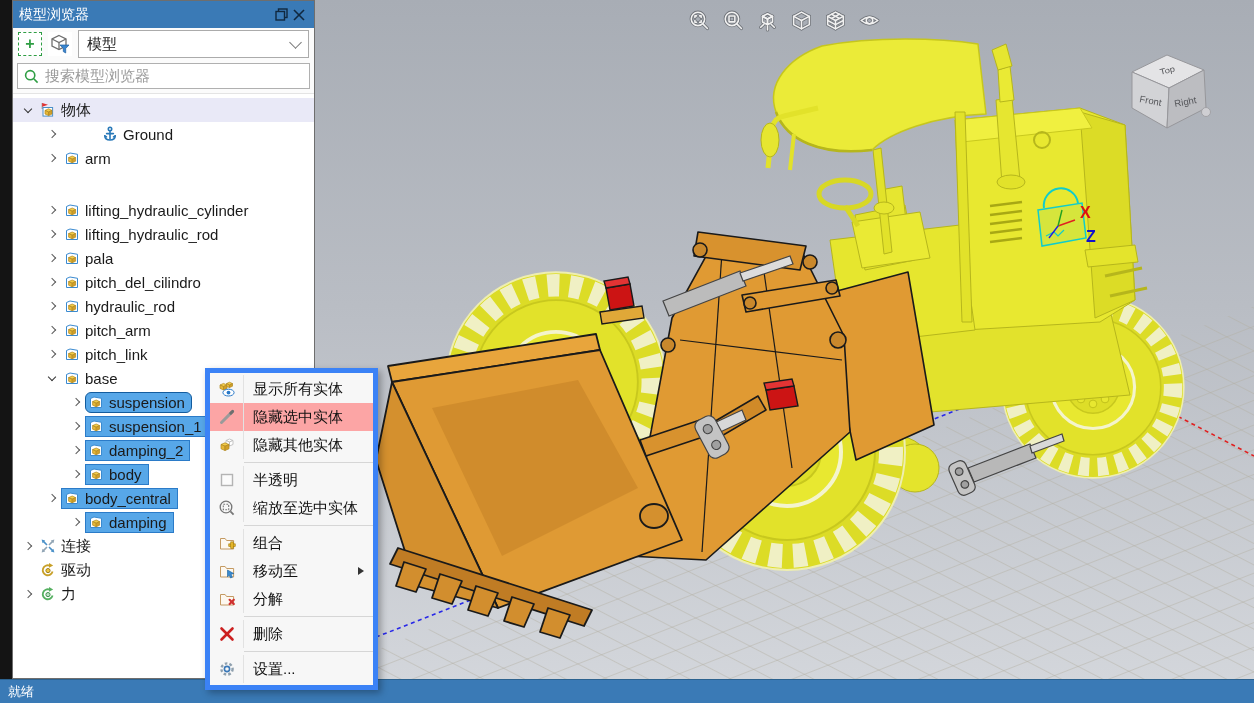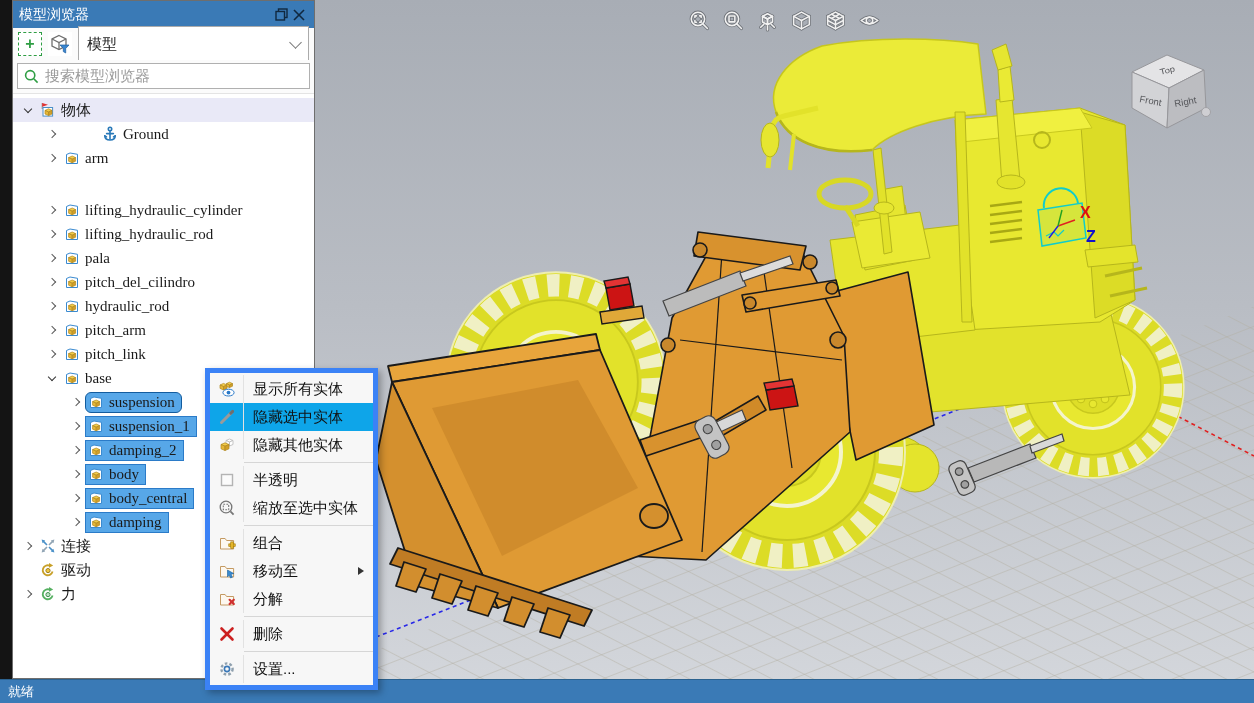--- a/index.html
+++ b/index.html
@@ -21,51 +21,51 @@
   }
   .title-bar .t-title{flex:1;}
   .tb-icon{width:18px;height:18px;display:flex;align-items:center;justify-content:center;cursor:default;}
   .panel-toolbar{
     height:32px;flex:0 0 32px;display:flex;align-items:center;gap:6px;
     padding:0 5px;background:#fbfbfb;
   }
   .pt-btn{width:24px;height:24px;display:flex;align-items:center;justify-content:center;background:#fff;}
   .pt-add{border:1px dashed #2f9e44;box-sizing:border-box;color:#2f9e44;font-size:16px;font-weight:bold;line-height:1;}
   .combo{
-    flex:1;height:36px;border:1px solid #ababab;background:#fff;display:flex;
+    flex:1;height:28px;border:1px solid #ababab;background:#fff;display:flex;
     align-items:center;padding:0 8px;font-size:15px;color:#222;box-sizing:border-box;
   }
   .combo .c-label{flex:1;}
   .chev{width:8px;height:8px;border-right:1.5px solid #777;border-bottom:1.5px solid #777;transform:rotate(45deg);margin-top:-4px;}
   .search-row{padding:3px 4px 4px 4px;background:#fbfbfb;border-bottom:1px solid #e4e4e4;}
   .search-box{
     height:26px;border:1px solid #b0b0b0;background:#fff;display:flex;align-items:center;
     padding:0 6px;gap:6px;box-sizing:border-box;
   }
   .search-box .ph{color:#9b9b9b;font-size:15px;}
   
   #tree{flex:1;overflow:hidden;padding-top:4px;background:#fff;}
   .tree-row{height:24px;display:flex;align-items:center;font-size:15px;color:#1a1a1a;white-space:nowrap;}
   .tree-row.hl{background:#e9e9f7;}
   .twisty{width:18px;height:18px;flex:0 0 18px;display:flex;align-items:center;justify-content:center;}
   .twisty.closed::before{content:"";width:5px;height:5px;border-right:1.5px solid #5a5a5a;border-bottom:1.5px solid #5a5a5a;transform:rotate(-45deg);}
   .twisty.open::before{content:"";width:5px;height:5px;border-right:1.5px solid #333;border-bottom:1.5px solid #333;transform:rotate(45deg);margin-top:-3px;}
-  .sel-wrap{display:flex;align-items:center;gap:5px;padding:1px 6px 1px 2px;border:1px solid transparent;font-family:Liberation Serif, serif;}
+  .sel-wrap{display:flex;align-items:center;gap:5px;padding:1px 6px 1px 2px;border:1px solid transparent;}
   .sel-wrap.selected{background:#57a7e8;border-color:#2b7bc8;}
   .sel-wrap.focused{border-color:#135c9e;border-radius:6px;}
   .t-icon{width:16px;height:16px;flex:0 0 16px;}
   .t-icon svg{width:16px;height:16px;display:block;}
   
   #context-menu{
     position:absolute;left:205px;top:368px;width:173px;z-index:50;
     background:#f7f7f7;border:5px solid #3b82f6;box-shadow:3px 3px 7px rgba(0,0,0,.3);
     padding:2px 0;box-sizing:border-box;
   }
   .menu-row{height:28px;display:flex;align-items:center;position:relative;}
-  .menu-row.hilite{background:#0ea5e9;}
+  .menu-row.hilite{background:#fca5a5;}
   .m-gutter{width:33px;flex:0 0 33px;display:flex;align-items:center;justify-content:center;align-self:stretch;border-right:1px solid #e2e2e2;}
   .m-gutter svg{width:18px;height:18px;display:block;}
   .m-label{font-size:15px;color:#111;padding-left:9px;flex:1;}
   .m-sub{width:0;height:0;border-top:4.5px solid transparent;border-bottom:4.5px solid transparent;border-left:6px solid #333;margin-right:9px;}
   .menu-sep{height:7px;display:flex;align-items:center;}
   .menu-sep::after{content:"";margin-left:34px;flex:1;border-top:1px solid #d6d6d6;}
   
   #viewport{position:absolute;left:310px;top:0;width:944px;height:679px;overflow:hidden;}
   #vp-svg{position:absolute;left:0;top:0;}
   #vp-toolbar{position:absolute;left:378px;top:9px;display:flex;gap:11px;z-index:5;}
@@ -648,21 +648,21 @@
               <g stroke="#b08820" stroke-width=".7">
                 <polygon points="4.6,7.6 8.2,6 11.6,7.6 8.2,9.2" fill="#f2cc4a"></polygon>
                 <polygon points="4.6,7.6 8.2,9.2 8.2,12.8 4.6,11.2" fill="#e6b838"></polygon>
                 <polygon points="8.2,9.2 11.6,7.6 11.6,11.2 8.2,12.8" fill="#d2a028"></polygon>
               </g>
             </svg>
           </span>
           <span>body</span>
         </span>
       </div>
-      <div class="tree-row" style="padding-left: 54px;">
+      <div class="tree-row" style="padding-left: 30px;">
         <span class="twisty closed"></span>
         <span class="sel-wrap selected">
           <span class="t-icon">
             <svg viewBox="0 0 16 16">
               <path d="M2.5 4.5 L6 3 L13.5 4.3 L13.5 13.5 L2.5 13.5 Z" fill="#fff" stroke="#3a8ad0"></path>
               <g stroke="#b08820" stroke-width=".7">
                 <polygon points="4.6,7.6 8.2,6 11.6,7.6 8.2,9.2" fill="#f2cc4a"></polygon>
                 <polygon points="4.6,7.6 8.2,9.2 8.2,12.8 4.6,11.2" fill="#e6b838"></polygon>
                 <polygon points="8.2,9.2 11.6,7.6 11.6,11.2 8.2,12.8" fill="#d2a028"></polygon>
               </g>

